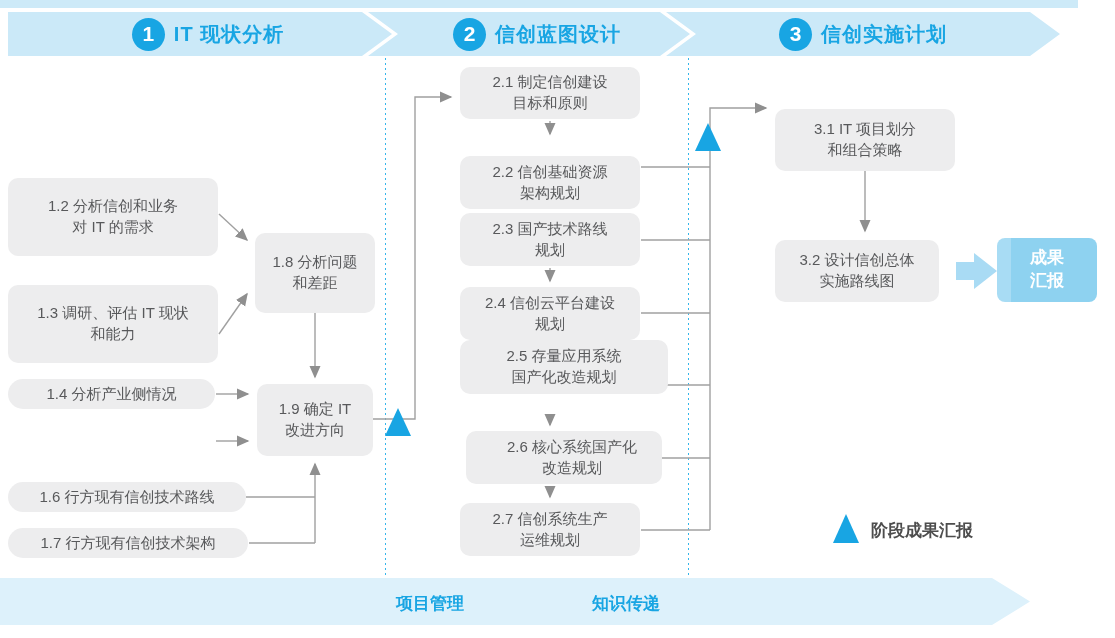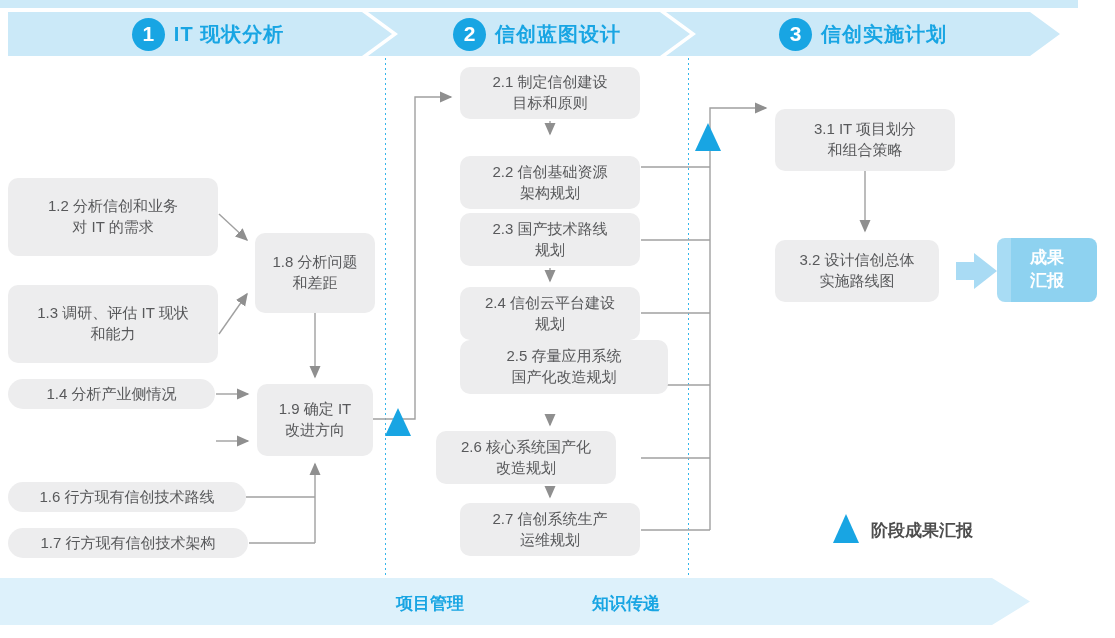--- a/index.html
+++ b/index.html
@@ -150,21 +150,21 @@
 规划</span>
     </div>
   <div class="gbox" style="left:460px;top:287px;width:180px;height:53px;">
       <span>2.4 信创云平台建设
 规划</span>
     </div>
   <div class="gbox" style="left:460px;top:340px;width:208px;height:54px;">
       <span>2.5 存量应用系统
 国产化改造规划</span>
     </div>
-  <div class="gbox" style="left:436px;top:431px;width:180px;height:53px;">
+  <div class="gbox" style="left:466px;top:431px;width:180px;height:53px;padding-left:16px;">
       <span>2.6 核心系统国产化
 改造规划</span>
     </div>
   <div class="gbox" style="left:460px;top:503px;width:180px;height:53px;">
       <span>2.7 信创系统生产
 运维规划</span>
     </div>
 
   <div class="gbox" style="left:775px;top:76px;width:180px;height:62px;margin-top:33px;">
       <span>3.1 IT 项目划分

